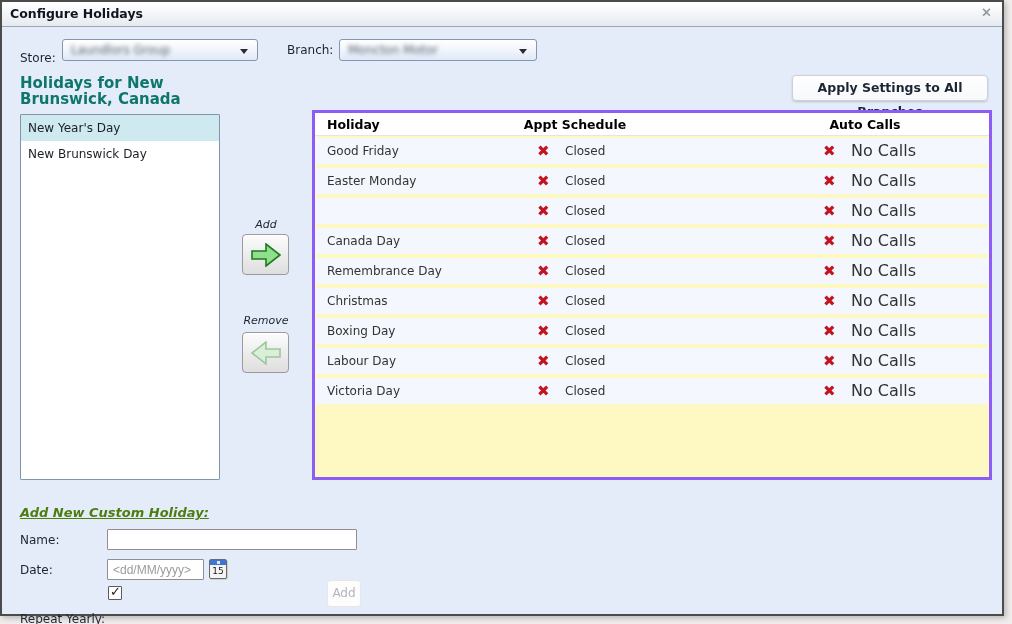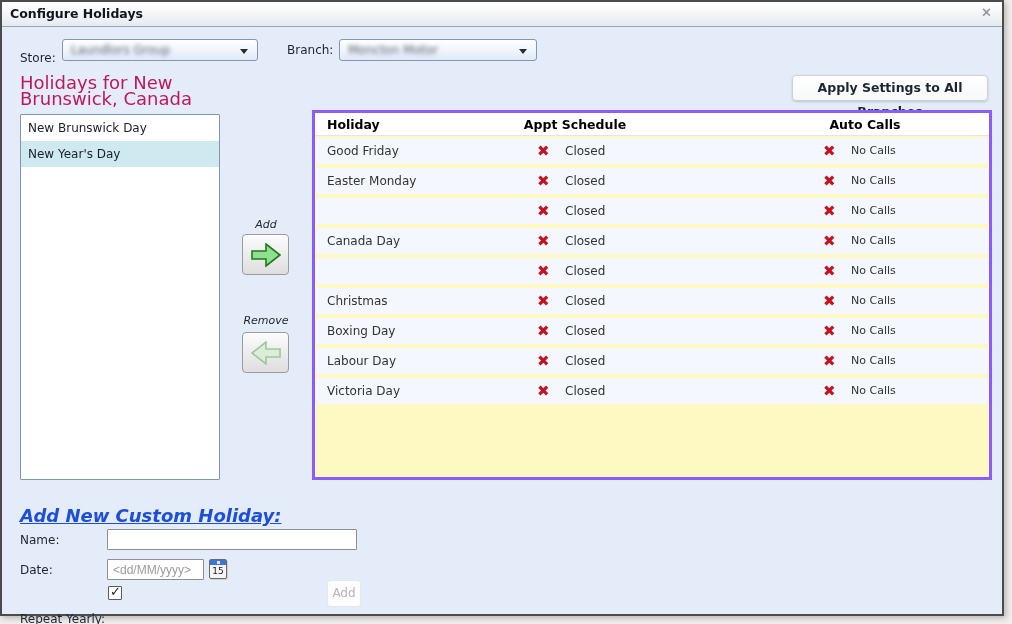--- a/index.html
+++ b/index.html
@@ -24,21 +24,21 @@
 
   
   .dropdown { position:absolute; height:22px; border:1px solid #8497ac; border-radius:3px;
     background:linear-gradient(#ffffff,#eef3fb 60%,#dfe9f8); }
   .dd-value { position:absolute; left:8px; top:3px; font-size:12px; color:#59626f;
     filter:blur(2px); white-space:nowrap; overflow:hidden; max-width:150px; }
   .dd-caret { position:absolute; right:9px; top:9px; width:0; height:0;
     border-left:4px solid transparent; border-right:4px solid transparent; border-top:5px solid #2b2b2b; }
 
   .region-label { position:absolute; left:18px; top:73px; width:215px;
-    font-size:18px; font-weight:normal; color:#be185d; line-height:16px; }
+    font-size:15px; font-weight:bold; color:#0f766e; line-height:16px; }
 
   .apply-btn { position:absolute; left:790px; top:73px; width:196px; height:26px;
     background:linear-gradient(#ffffff,#f6f8fa); border:1px solid #ccd1d8; border-radius:4px;
     font-size:12.5px; font-weight:bold; color:#1b2534; text-align:center; line-height:24px;
     box-shadow:0 1px 2px rgba(60,70,90,.25); cursor:default; }
 
   
   .listbox { position:absolute; left:18px; top:112px; width:200px; height:366px;
     background:#ffffff; border:1px solid #8096ab; border-radius:1px; overflow:hidden; }
   .list-item { height:26px; line-height:26px; padding-left:7px; font-size:12px; color:#1a1f26; }
@@ -55,27 +55,27 @@
     background:#fef9c3; border:3px solid #8b5cf6; overflow:hidden; }
   .thead { position:relative; height:23px; border-bottom:1px solid #e2e6ea; background:#fff; }
   .th { position:absolute; top:4px; font-size:12.5px; font-weight:bold; color:#000; }
   .th-holiday { left:12px; }
   .th-appt  { left:175px; width:170px; text-align:center; }
   .th-calls { left:465px; width:170px; text-align:center; }
   .tbody { position:relative; padding-top:2px; }
   .trow { position:relative; height:26px; line-height:26px; background:#f4f7fd; margin-bottom:4px; }
   .c-name  { position:absolute; left:12px;  font-size:12px; color:#333; }
   .c-appt  { position:absolute; left:250px; font-size:12px; color:#333; }
-  .c-calls { position:absolute; left:536px; font-size:11px; color:#333; }
+  .c-calls { position:absolute; left:536px; font-size:16px; color:#333; }
   .c-x { position:absolute; font-size:15px; font-weight:bold; color:#c41320; top:0; }
   .x1 { left:222px; } .x2 { left:508px; }
 
   
-  .form-heading { position:absolute; left:18px; top:503px; font-size:18px; font-weight:bold;
-    font-style:italic; text-decoration:underline; color:#1d4ed8; }
+  .form-heading { position:absolute; left:18px; top:503px; font-size:13px; font-weight:bold;
+    font-style:italic; text-decoration:underline; color:#4d7c0f; }
   .f-lbl { position:absolute; font-size:12px; color:#1d2430; }
   .f-input { position:absolute; height:21px; border:1px solid #8f8f8f; border-radius:1px;
     background:#fff; font-size:12px; padding:0 5px; color:#222; outline:none; }
   .f-input::placeholder { color:#9b9b9b; }
   .cal-icon { position:absolute; left:207px; top:557px; width:18px; height:20px;
     border:1px solid #6a6a6a; border-radius:2px; background:#f4f4f4; box-shadow:1px 1px 0 #cfcfcf; }
   .cal-top { position:absolute; left:0; right:0; top:0; height:5px; background:#3f74cf; }
   .cal-dot { position:absolute; left:7px; top:1px; width:3px; height:3px; background:#dce8fa; }
   .cal-day { position:absolute; left:0; right:0; top:6px; text-align:center; font-size:9px; color:#1a1a1a; }
   .checkbox { position:absolute; left:106px; top:584px; width:14px; height:14px;
@@ -106,22 +106,22 @@
     <div class="dropdown" style="left:337px;top:11px;width:198px;">
       <span class="dd-value">Moncton Motor</span>
       <span class="dd-caret"></span>
     </div>
 
     <div class="region-label" style="top:47px;">Holidays for New Brunswick, Canada</div>
 
     <div class="apply-btn" style="top:47px;">Apply Settings to All Branches</div>
 
     <div class="listbox" style="top:86px;">
+        <div class="list-item selected">New Year's Day</div>
         <div class="list-item">New Brunswick Day</div>
-        <div class="list-item selected">New Year's Day</div>
       </div>
 
     <span class="xfer-label" style="left:229px;top:190px;">Add</span>
     <div class="xfer-btn" style="left:240px;top:206px;">
       <svg width="30" height="24" viewBox="0 0 30 24">
         <polygon points="1,8 15,8 15,1 29,12 15,23 15,16 1,16" fill="#8ee08e" stroke="#1f7a1f" stroke-width="1.6"></polygon>
       </svg>
     </div>
     <span class="xfer-label" style="left:229px;top:286px;">Remove</span>
     <div class="xfer-btn" style="left:240px;top:304px;">
@@ -158,20 +158,21 @@
             <span class="c-calls">No Calls</span>
           </div>
           <div class="trow">
             <span class="c-name">Canada Day</span>
             <span class="c-x x1">✖</span>
             <span class="c-appt">Closed</span>
             <span class="c-x x2">✖</span>
             <span class="c-calls">No Calls</span>
           </div>
           <div class="trow">
+            <span class="c-name">Remembrance Day</span>
             <span class="c-x x1">✖</span>
             <span class="c-appt">Closed</span>
             <span class="c-x x2">✖</span>
             <span class="c-calls">No Calls</span>
           </div>
           <div class="trow">
             <span class="c-name">Christmas</span>
             <span class="c-x x1">✖</span>
             <span class="c-appt">Closed</span>
             <span class="c-x x2">✖</span>

